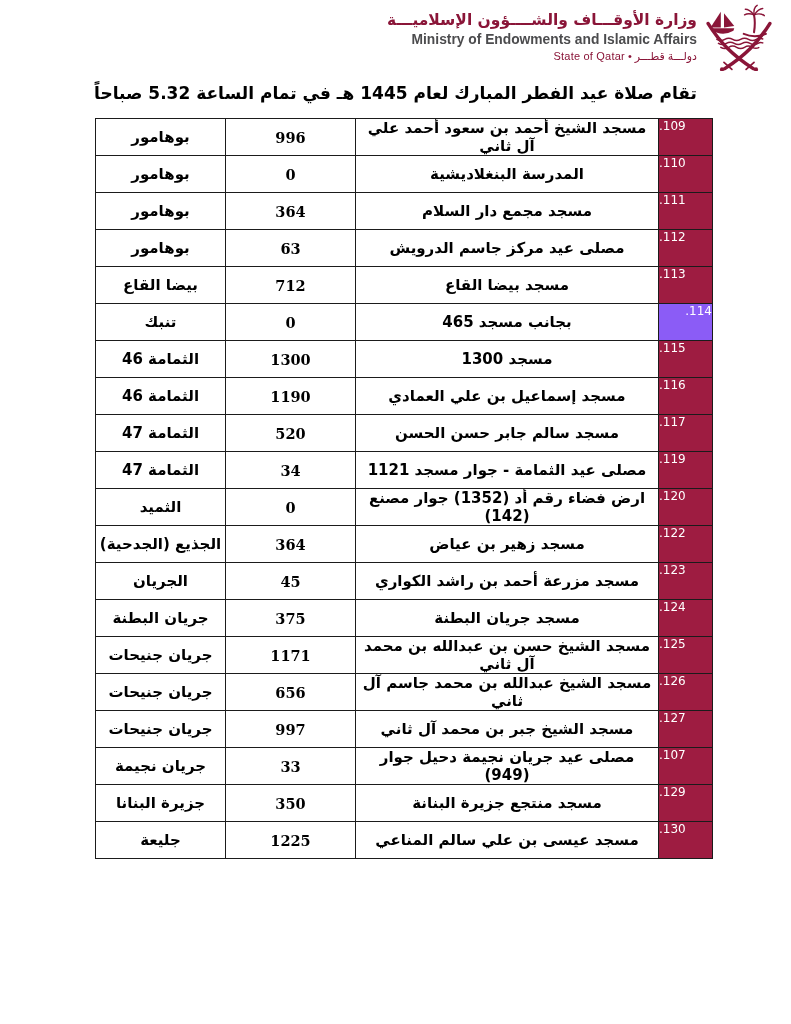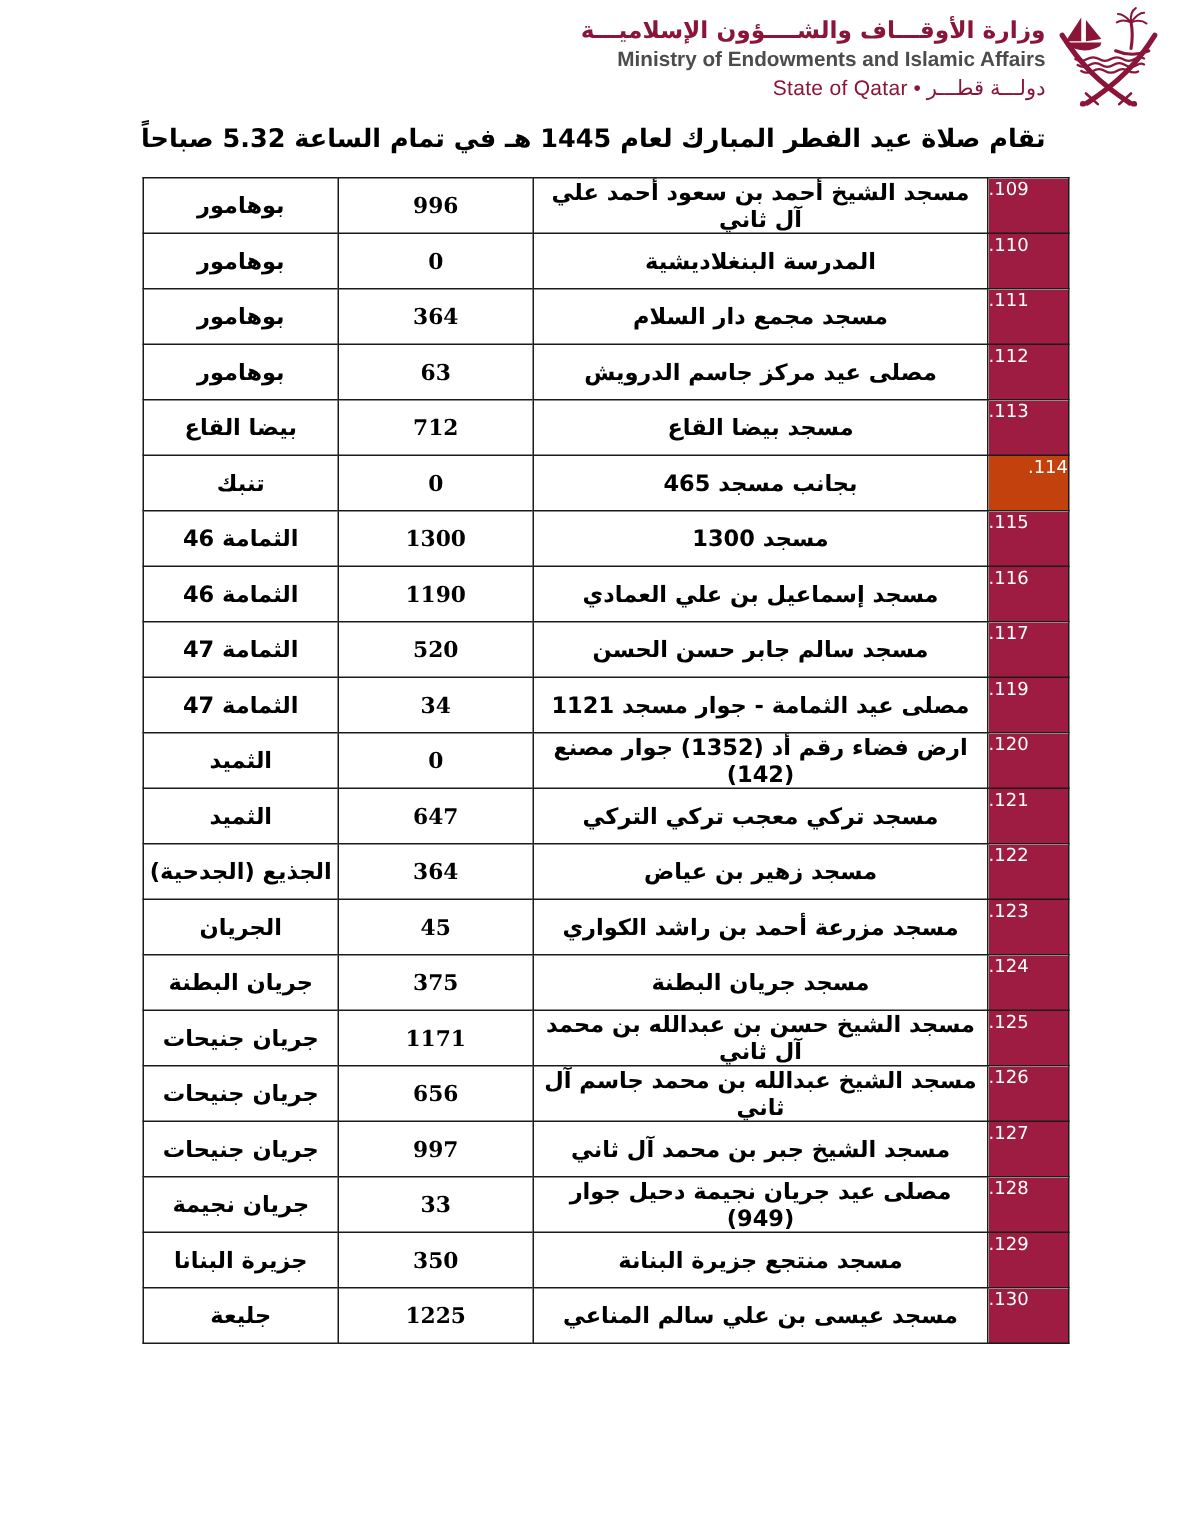--- a/index.html
+++ b/index.html
@@ -18,21 +18,21 @@
   }
   .ministry-ar {
     color:#8A1538; font-size:15.5px; font-weight:600; line-height:1.35;
     font-family:"DejaVu Sans", sans-serif;
   }
   .ministry-en {
     color:#4c4c4e; font-size:13.8px; font-weight:700; direction:ltr;
     font-family:"Liberation Sans", sans-serif; line-height:1.15; margin-top:1px;
   }
   .state-line {
-    color:#8A1538; font-size:14px; direction:rtl; margin-top:2px;
+    color:#8A1538; font-size:11px; direction:rtl; margin-top:2px;
     font-family:"Liberation Sans","DejaVu Sans",sans-serif; letter-spacing:.2px;
   }
 
   
   .doc-title {
     position:absolute; top:83px; left:0; width:791px; text-align:center;
     direction:rtl; color:#000; font-size:17px; font-weight:bold;
     font-family:"DejaVu Sans", sans-serif;
   }
 
@@ -138,21 +138,21 @@
   </tr>
 
   <tr>
     <td class="cell-num" style="background: rgb(158, 28, 65);">113.</td>
     <td class="cell-mosque">مسجد بيضا القاع</td>
     <td class="cell-capacity">712</td>
     <td class="cell-area">بيضا القاع</td>
   </tr>
 
   <tr>
-    <td class="cell-num" style="background: #c2410c; padding-left: 44px;">114.</td>
+    <td class="cell-num" style="background: #8b5cf6; padding-left: 44px;">114.</td>
     <td class="cell-mosque">بجانب مسجد 465</td>
     <td class="cell-capacity">0</td>
     <td class="cell-area">تنبك</td>
   </tr>
 
   <tr>
     <td class="cell-num" style="background: rgb(158, 28, 65);">115.</td>
     <td class="cell-mosque">مسجد 1300</td>
     <td class="cell-capacity">1300</td>
     <td class="cell-area">الثمامة 46</td>
@@ -180,26 +180,20 @@
     <td class="cell-area">الثمامة 47</td>
   </tr>
 
   <tr>
     <td class="cell-num" style="background: rgb(158, 28, 65);">120.</td>
     <td class="cell-mosque">ارض فضاء رقم أد (1352) جوار مصنع (142)</td>
     <td class="cell-capacity">0</td>
     <td class="cell-area">الثميد</td>
   </tr>
 
-  <tr>
-    <td class="cell-num" style="background: rgb(158, 28, 65);">121.</td>
-    <td class="cell-mosque">مسجد تركي معجب تركي التركي</td>
-    <td class="cell-capacity">647</td>
-    <td class="cell-area">الثميد</td>
-  </tr>
 
   <tr>
     <td class="cell-num" style="background: rgb(158, 28, 65);">122.</td>
     <td class="cell-mosque">مسجد زهير بن عياض</td>
     <td class="cell-capacity">364</td>
     <td class="cell-area">الجذيع (الجدحية)</td>
   </tr>
 
   <tr>
     <td class="cell-num" style="background: rgb(158, 28, 65);">123.</td>
@@ -230,21 +224,21 @@
   </tr>
 
   <tr>
     <td class="cell-num" style="background: rgb(158, 28, 65);">127.</td>
     <td class="cell-mosque">مسجد الشيخ جبر بن محمد آل ثاني</td>
     <td class="cell-capacity">997</td>
     <td class="cell-area">جريان جنيحات</td>
   </tr>
 
   <tr>
-    <td class="cell-num" style="background: rgb(158, 28, 65);">128.</td>
+    <td class="cell-num" style="background: rgb(158, 28, 65);">107.</td>
     <td class="cell-mosque">مصلى عيد جريان نجيمة دحيل جوار (949)</td>
     <td class="cell-capacity">33</td>
     <td class="cell-area">جريان نجيمة</td>
   </tr>
 
   <tr>
     <td class="cell-num" style="background: rgb(158, 28, 65);">129.</td>
     <td class="cell-mosque">مسجد منتجع جزيرة البنانة</td>
     <td class="cell-capacity">350</td>
     <td class="cell-area">جزيرة البنانا</td>

